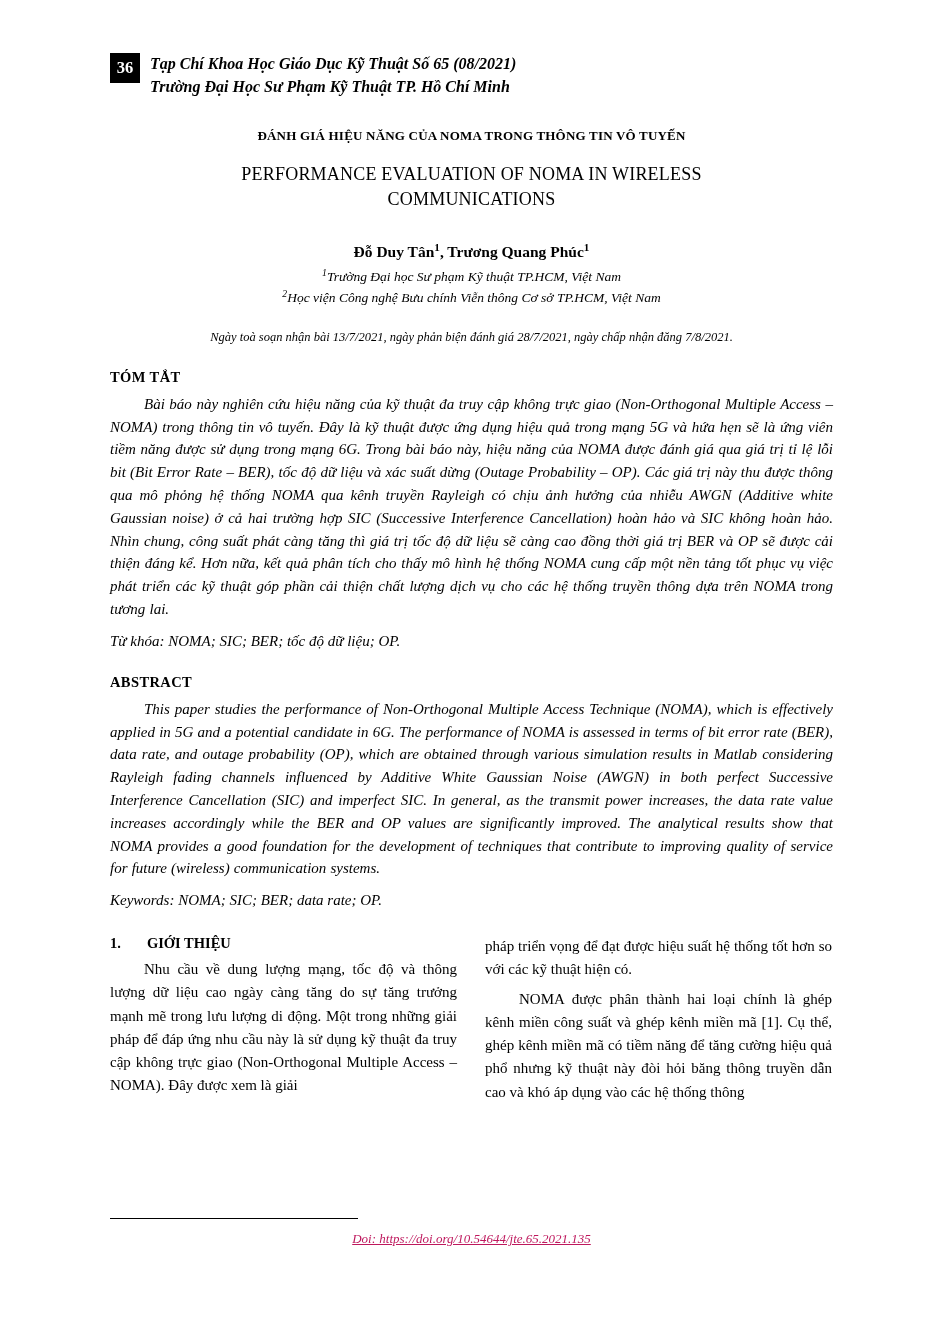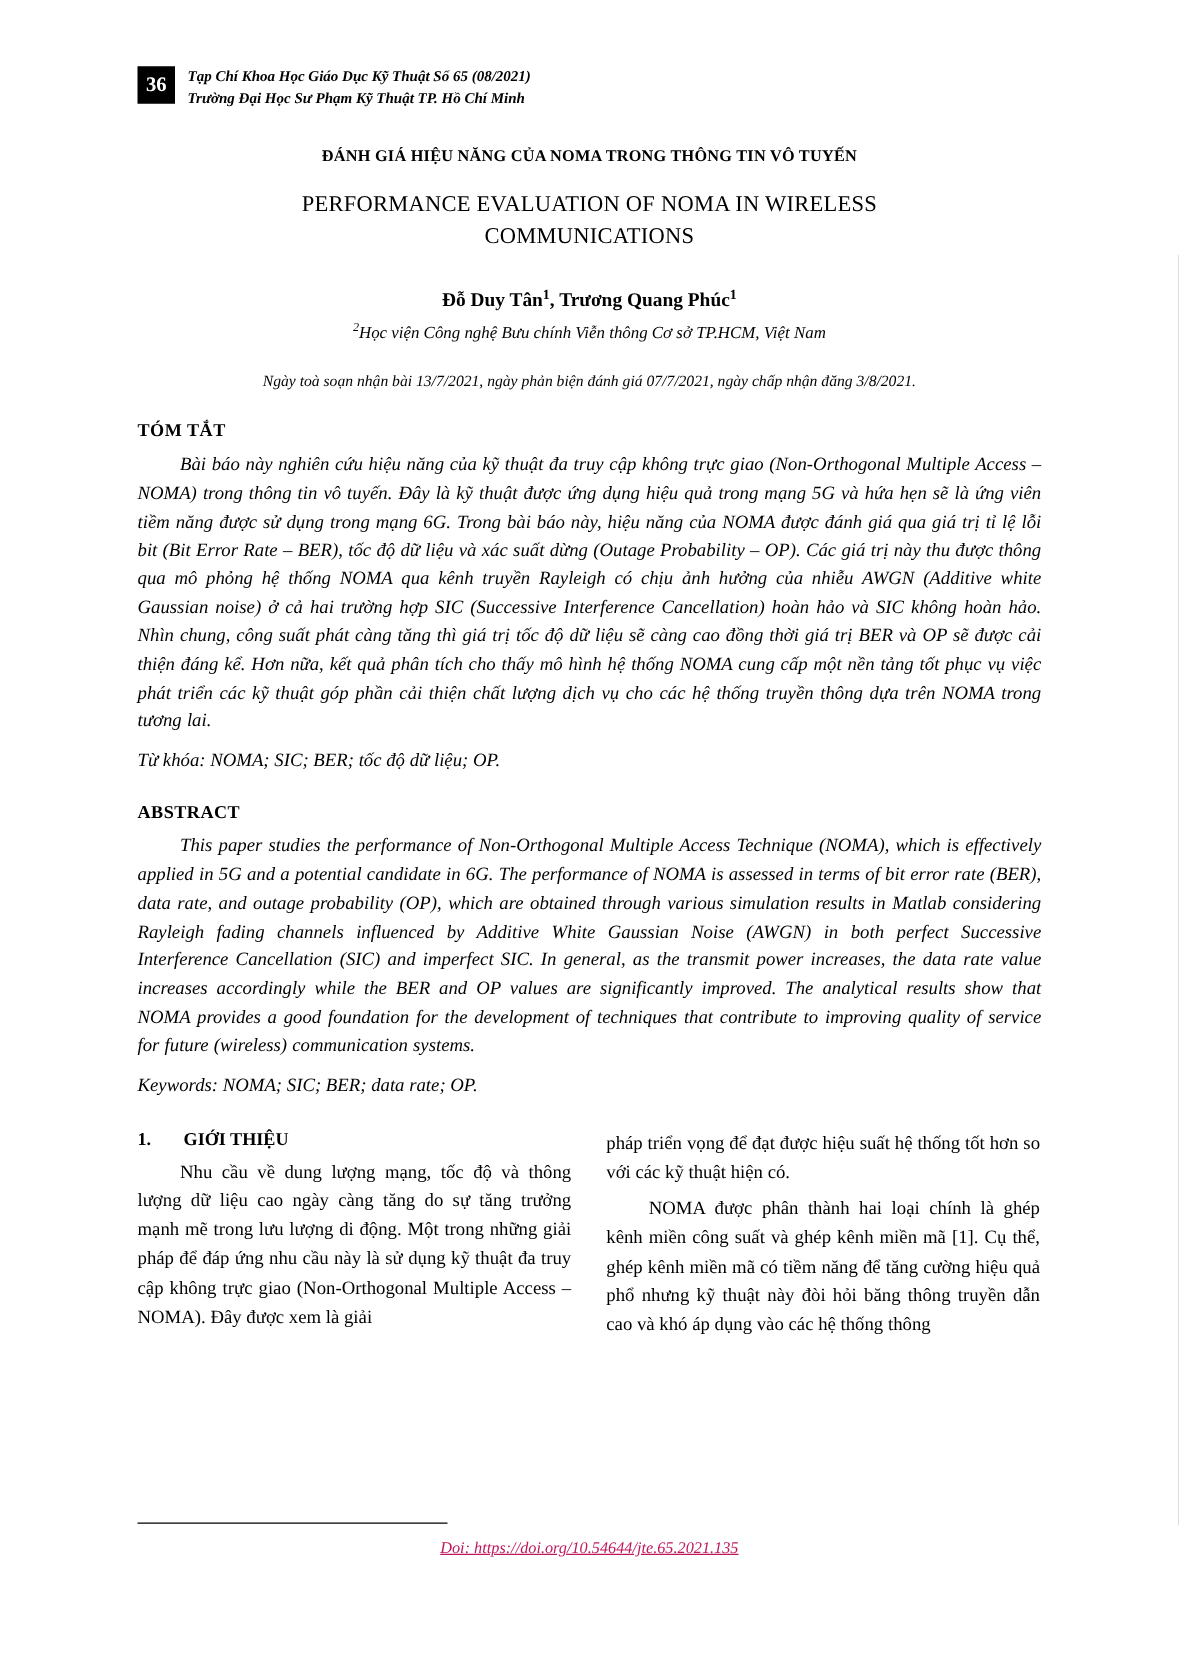--- a/index.html
+++ b/index.html
@@ -41,21 +41,21 @@
     display: flex;
     align-items: center;
     justify-content: center;
     flex: 0 0 auto;
     margin-top: 1px;
     text-align: center;
   }
   .runhead-lines {
     font-style: italic;
     font-weight: bold;
-    font-size: 12px;
+    font-size: 16px;
     line-height: 1.42;
     padding-top: 1px;
   }
 
   
   .title-vi {
     text-align: center;
     font-size: 13px;
     font-weight: bold;
     margin-top: 30px;
@@ -178,24 +178,25 @@
     <div class="title-en">
       <div>PERFORMANCE EVALUATION OF NOMA IN WIRELESS</div>
       <div>COMMUNICATIONS</div>
     </div>
 
     <div class="authors">
       <div><span>Đỗ Duy Tân</span><sup>1</sup><span>, Trương Quang Phúc</span><sup>1</sup></div>
     </div>
 
     <div class="affil">
+      <div><sup>1</sup><span>Trường Đại học Sư phạm Kỹ thuật TP.HCM, Việt Nam</span></div>
       <div><sup>2</sup><span>Học viện Công nghệ Bưu chính Viễn thông Cơ sở TP.HCM, Việt Nam</span></div>
     </div>
 
-    <div class="dates">Ngày toà soạn nhận bài 13/7/2021, ngày phản biện đánh giá 07/7/2021, ngày chấp nhận đăng 3/8/2021.</div>
+    <div class="dates">Ngày toà soạn nhận bài 13/7/2021, ngày phản biện đánh giá 28/7/2021, ngày chấp nhận đăng 7/8/2021.</div>
 
     <div class="sec-head">TÓM TẮT</div>
     <div class="abs-para">Bài báo này nghiên cứu hiệu năng của kỹ thuật đa truy cập không trực giao (Non-Orthogonal Multiple Access – NOMA) trong thông tin vô tuyến. Đây là kỹ thuật được ứng dụng hiệu quả trong mạng 5G và hứa hẹn sẽ là ứng viên tiềm năng được sử dụng trong mạng 6G. Trong bài báo này, hiệu năng của NOMA được đánh giá qua giá trị tỉ lệ lỗi bit (Bit Error Rate – BER), tốc độ dữ liệu và xác suất dừng (Outage Probability – OP). Các giá trị này thu được thông qua mô phỏng hệ thống NOMA qua kênh truyền Rayleigh có chịu ảnh hưởng của nhiễu AWGN (Additive white Gaussian noise) ở cả hai trường hợp SIC (Successive Interference Cancellation) hoàn hảo và SIC không hoàn hảo. Nhìn chung, công suất phát càng tăng thì giá trị tốc độ dữ liệu sẽ càng cao đồng thời giá trị BER và OP sẽ được cải thiện đáng kể. Hơn nữa, kết quả phân tích cho thấy mô hình hệ thống NOMA cung cấp một nền tảng tốt phục vụ việc phát triển các kỹ thuật góp phần cải thiện chất lượng dịch vụ cho các hệ thống truyền thông dựa trên NOMA trong tương lai.</div>
     <div class="kw"><b>Từ khóa:</b> <span>NOMA; SIC; BER; tốc độ dữ liệu; OP.</span></div>
 
     <div class="sec-head">ABSTRACT</div>
     <div class="abs-para">This paper studies the performance of Non-Orthogonal Multiple Access Technique (NOMA), which is effectively applied in 5G and a potential candidate in 6G. The performance of NOMA is assessed in terms of bit error rate (BER), data rate, and outage probability (OP), which are obtained through various simulation results in Matlab considering Rayleigh fading channels influenced by Additive White Gaussian Noise (AWGN) in both perfect Successive Interference Cancellation (SIC) and imperfect SIC. In general, as the transmit power increases, the data rate value increases accordingly while the BER and OP values are significantly improved. The analytical results show that NOMA provides a good foundation for the development of techniques that contribute to improving quality of service for future (wireless) communication systems.</div>
     <div class="kw"><b>Keywords:</b> <span>NOMA; SIC; BER; data rate; OP.</span></div>
 
     <div class="cols">

